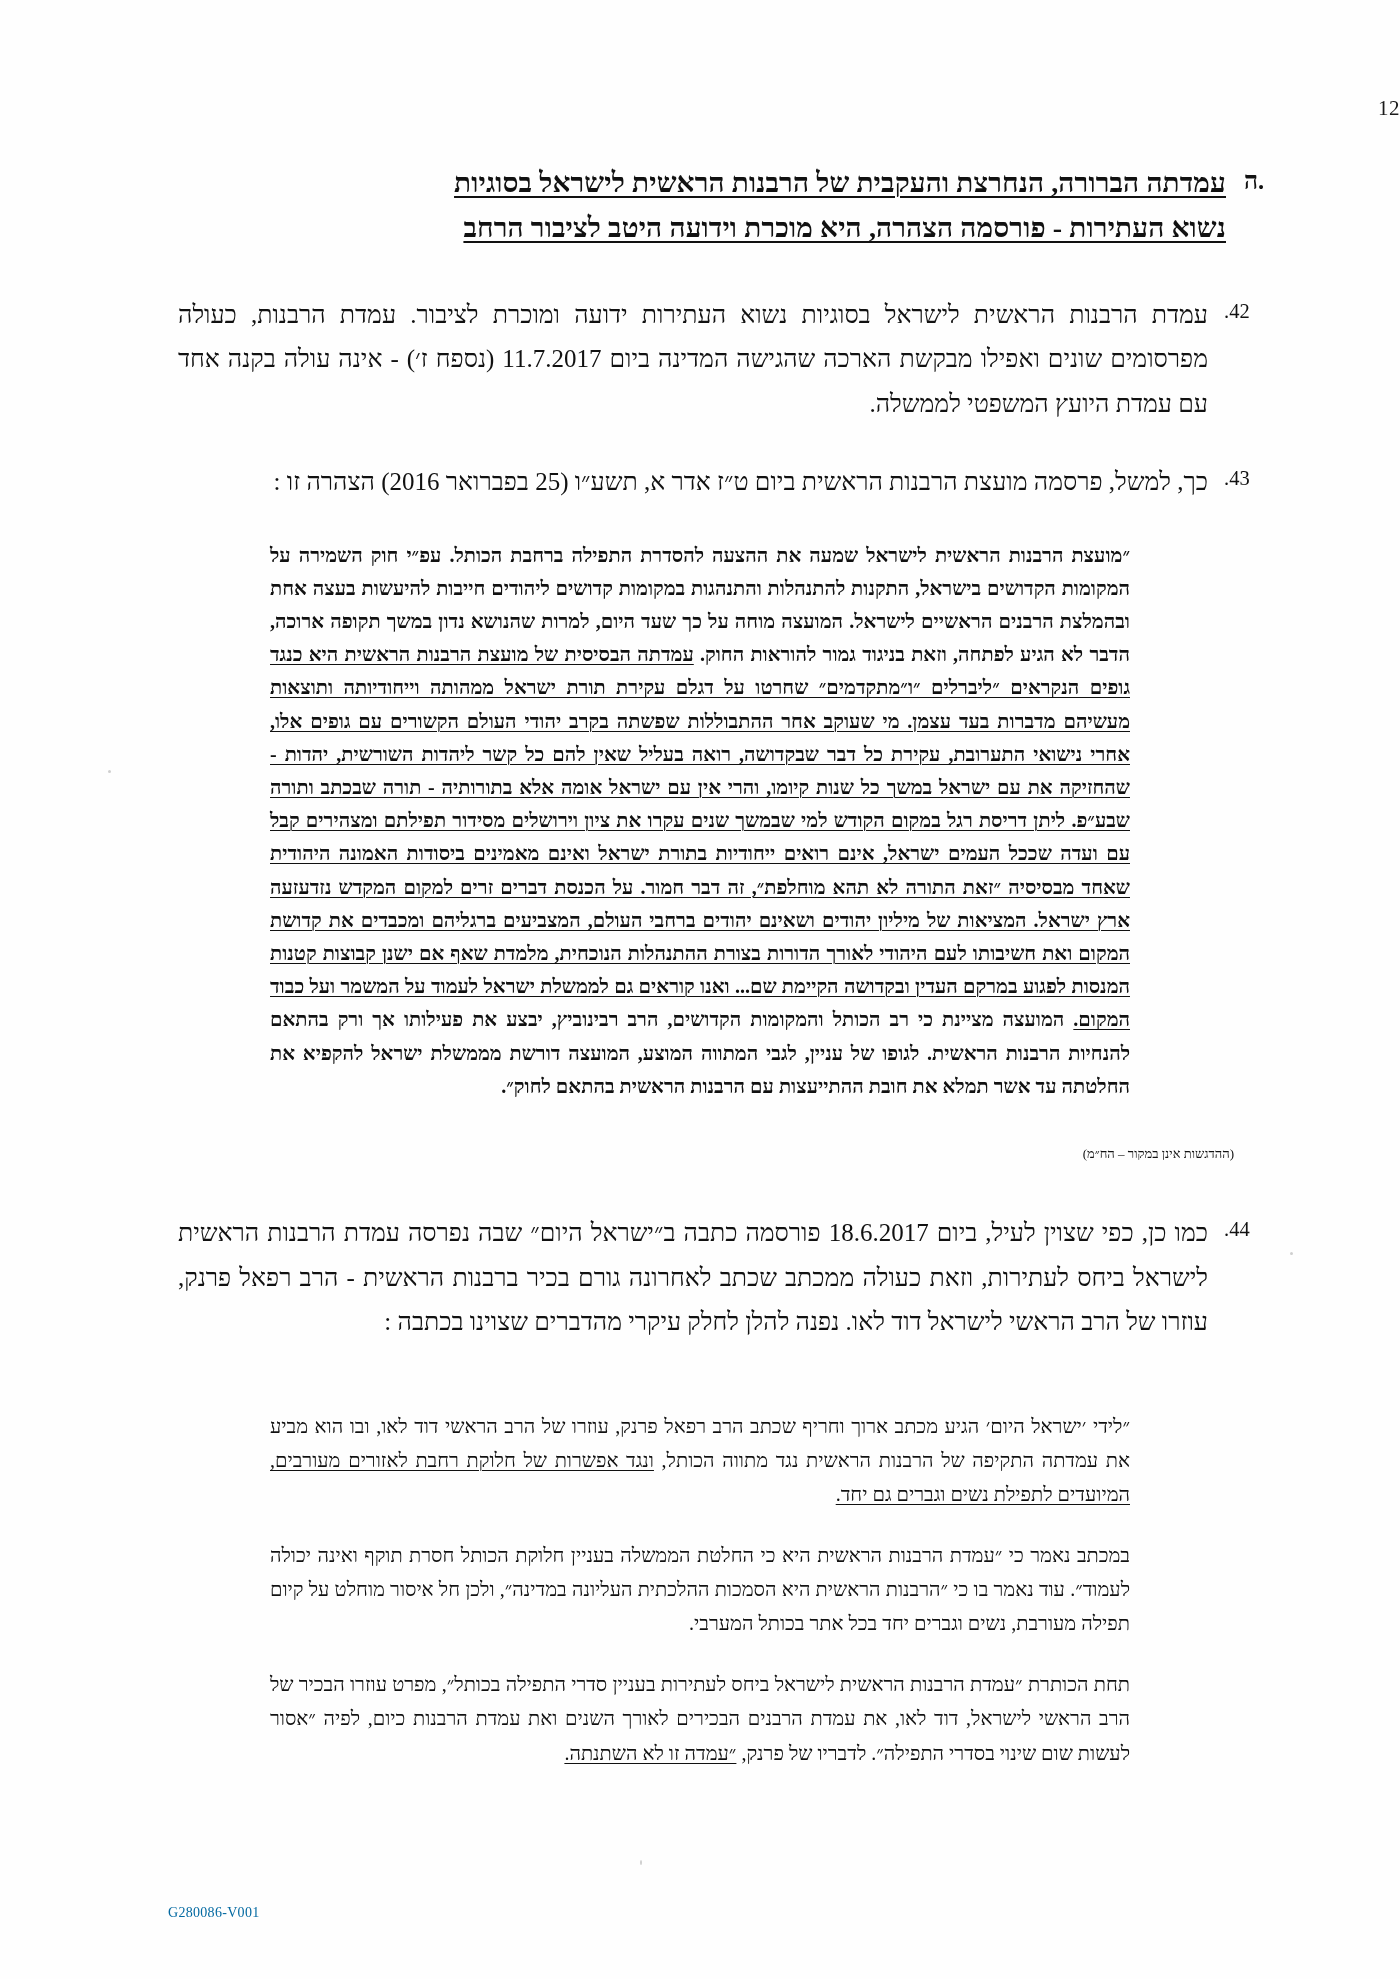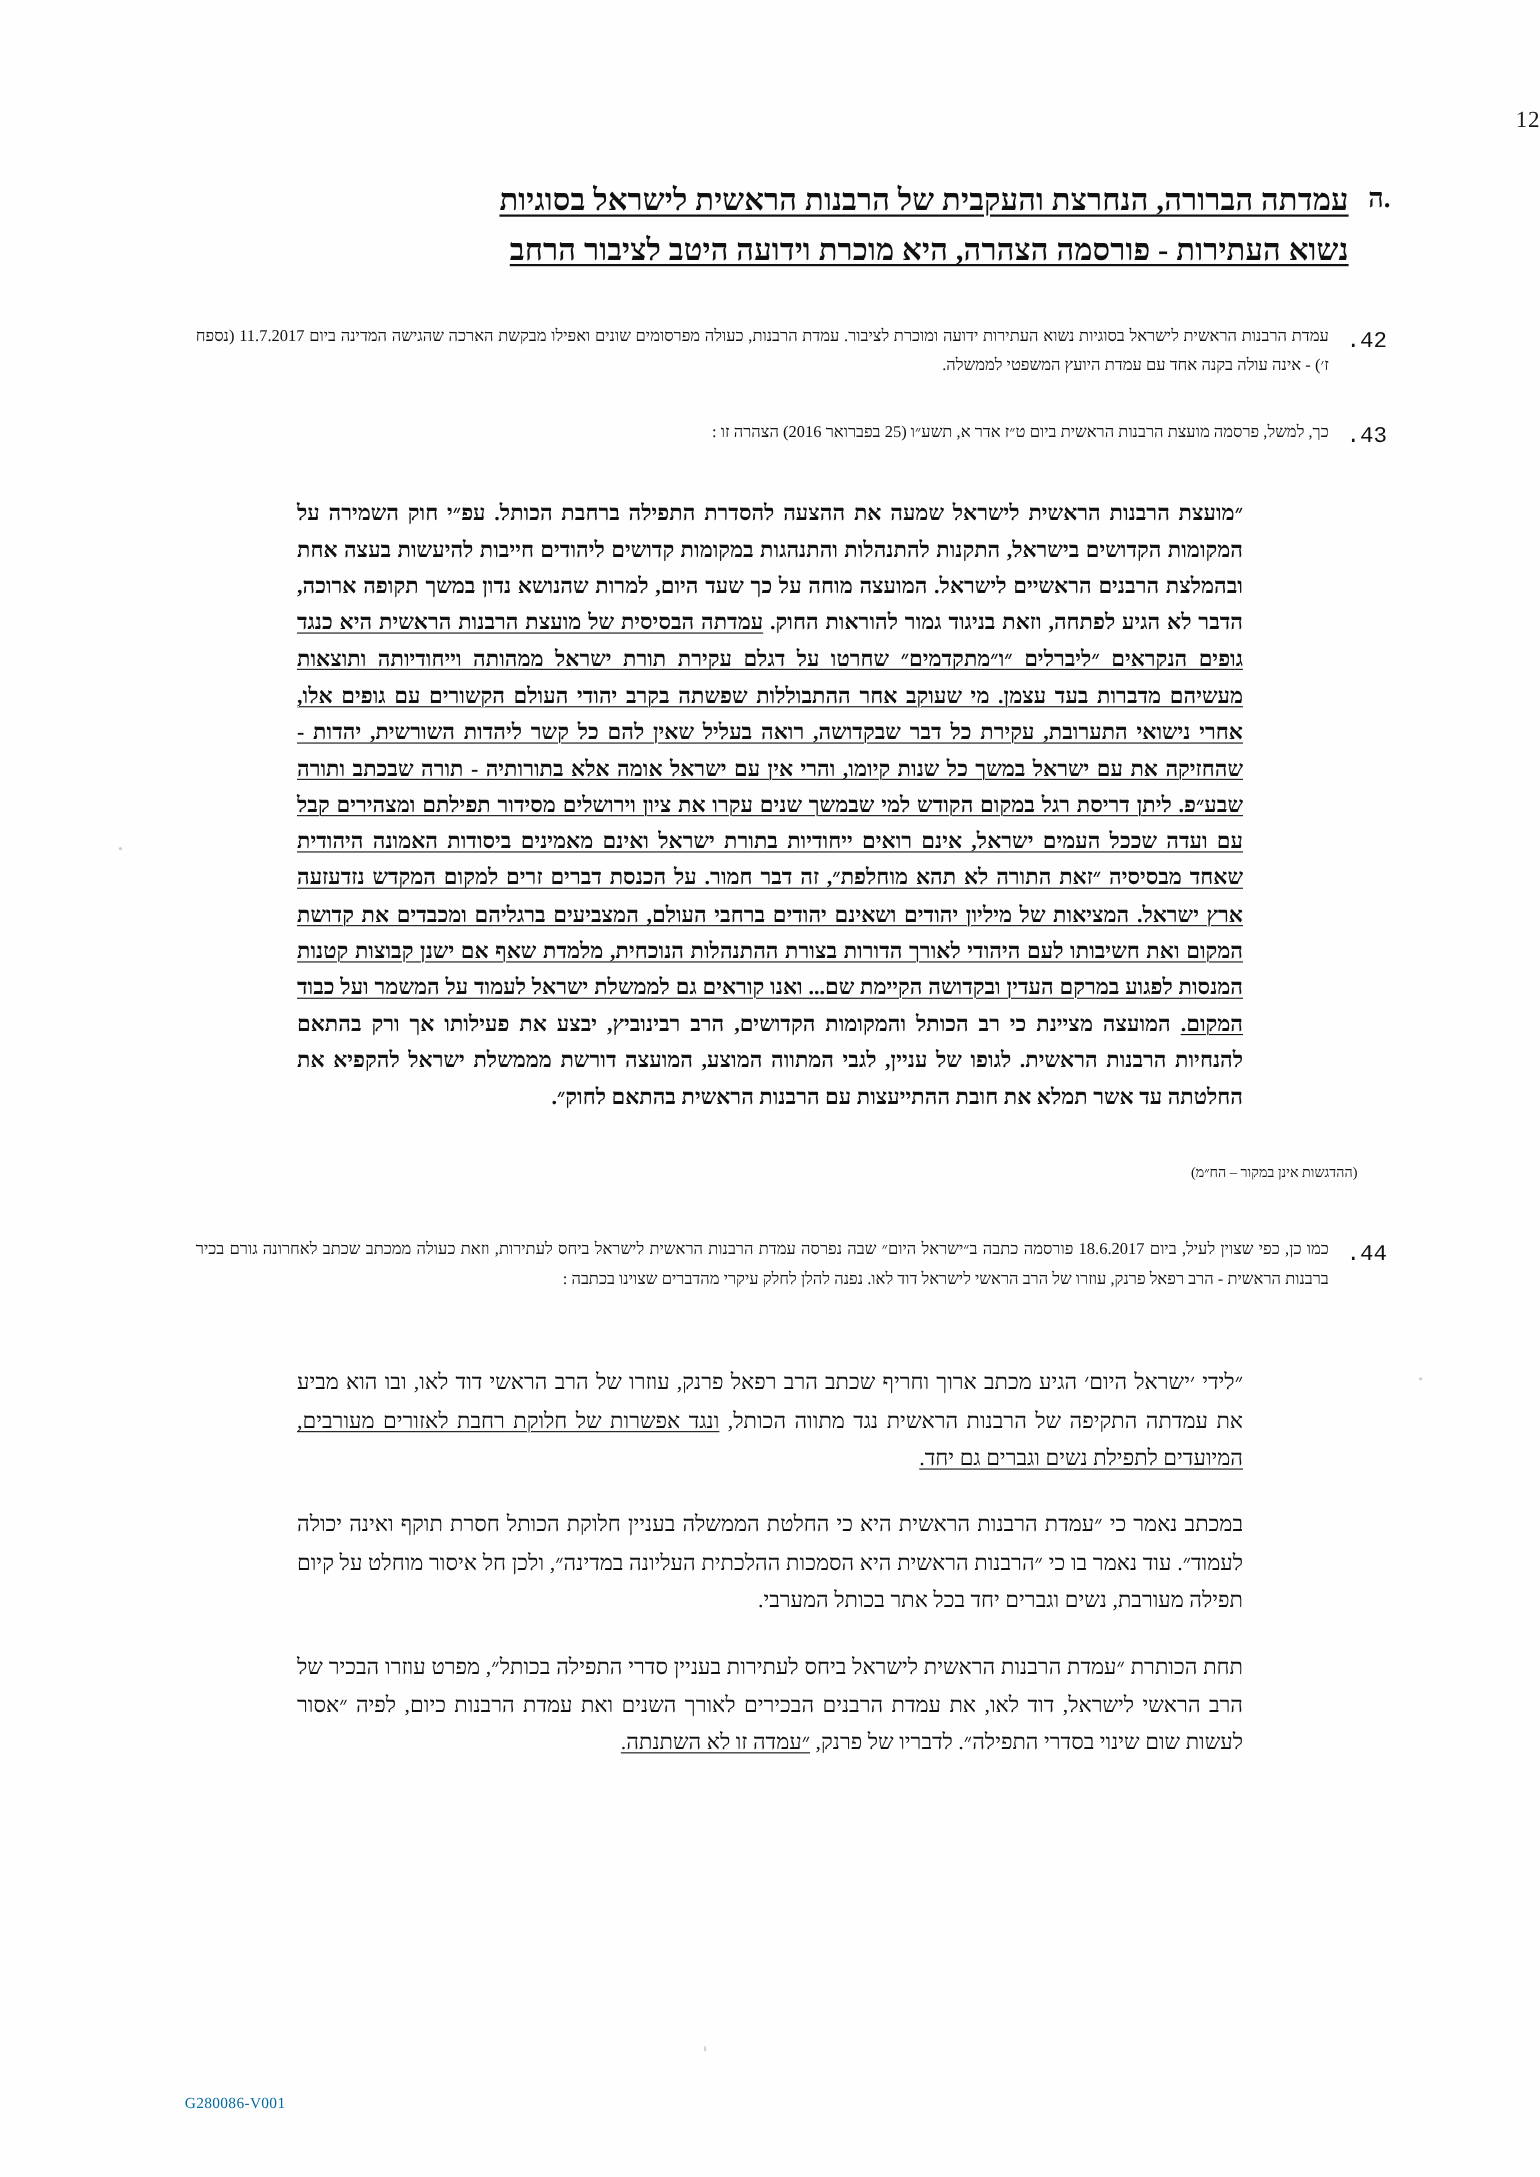--- a/index.html
+++ b/index.html
@@ -97,25 +97,24 @@
     width: 74px;
     flex: 0 0 74px;
     font-size: 20.5px;
     direction: ltr;
     text-align: left;
     padding-right: 0;
     padding-left: 16px;
     line-height: 1.78;
     box-sizing: border-box;
     unicode-bidi: isolate;
-    font-family: Liberation Mono, monospace;
   }
   .para-body {
     flex: 1 1 auto;
-    font-size: 15px;
+    font-size: 25px;
     line-height: 1.78;
     text-align: justify;
     text-align-last: right;
     padding-left: 60px;
   }
 
   
   .quote-block {
     margin: 0 0 0 0;
     padding: 0 152px 0 152px;

